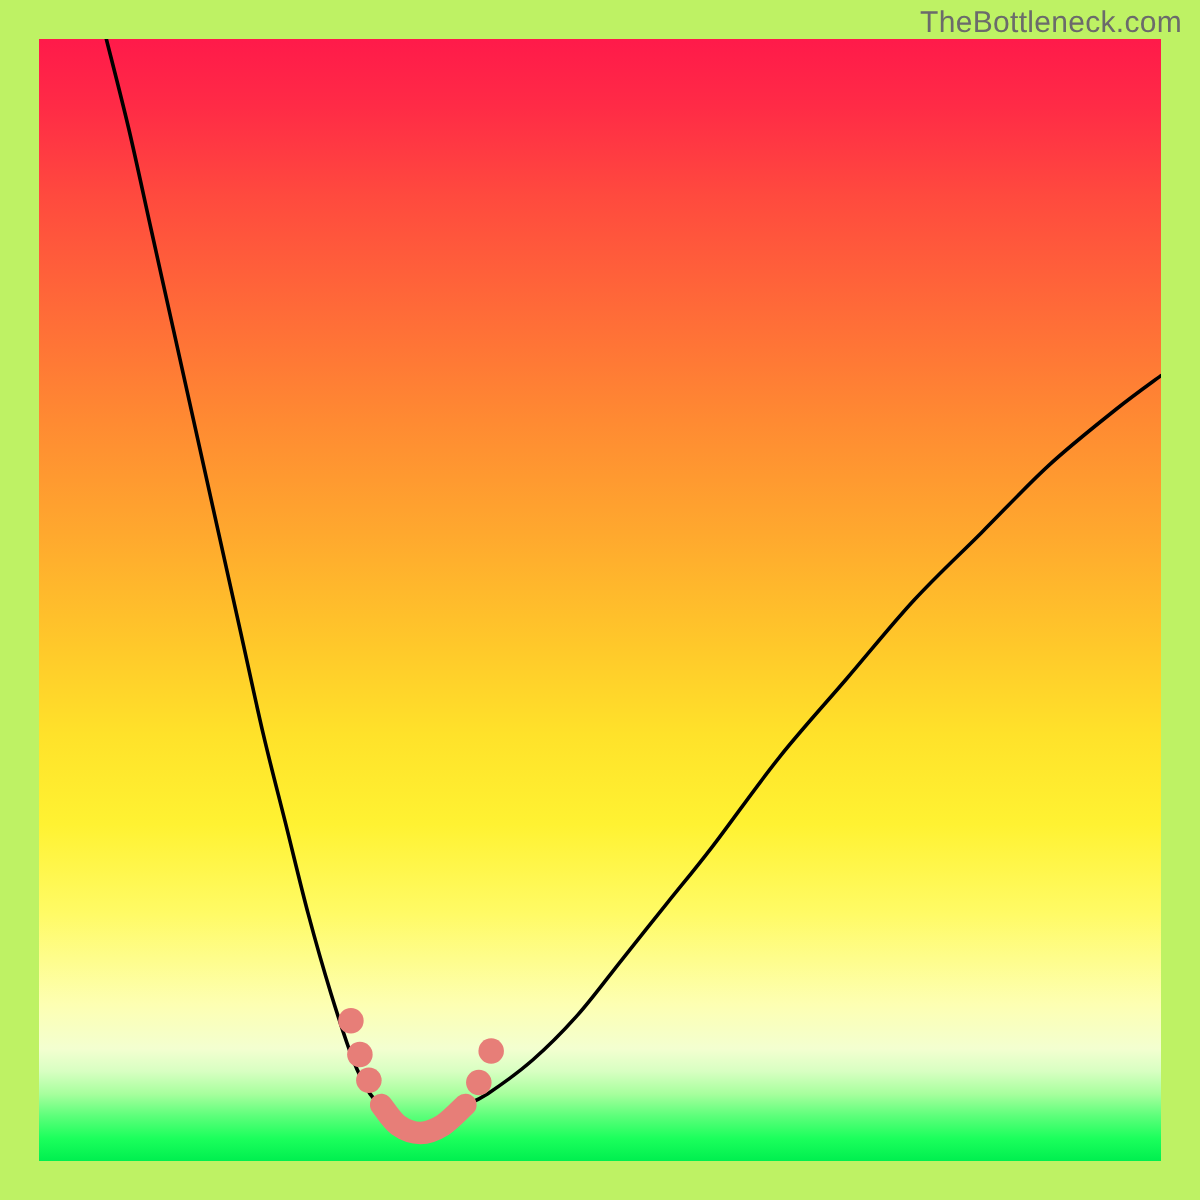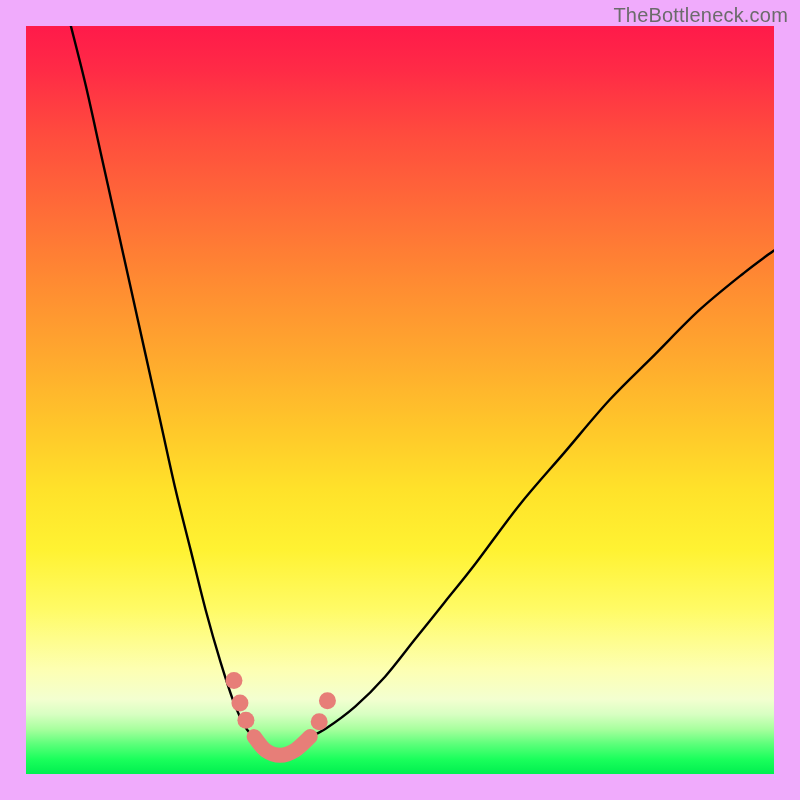--- a/index.html
+++ b/index.html
@@ -7,21 +7,21 @@
     padding: 0;
     width: 800px;
     height: 800px;
     background: #000;
     overflow: hidden;
     font-family: Arial, Helvetica, sans-serif;
   }
   .frame {
     position: absolute;
     inset: 0;
-    background: #f0abfc;
+    background: #bef264;
   }
   .plot {
     position: absolute;
     left: 26px;
     top: 26px;
     width: 748px;
     height: 748px;
     overflow: hidden;
   }
   .gradient {

